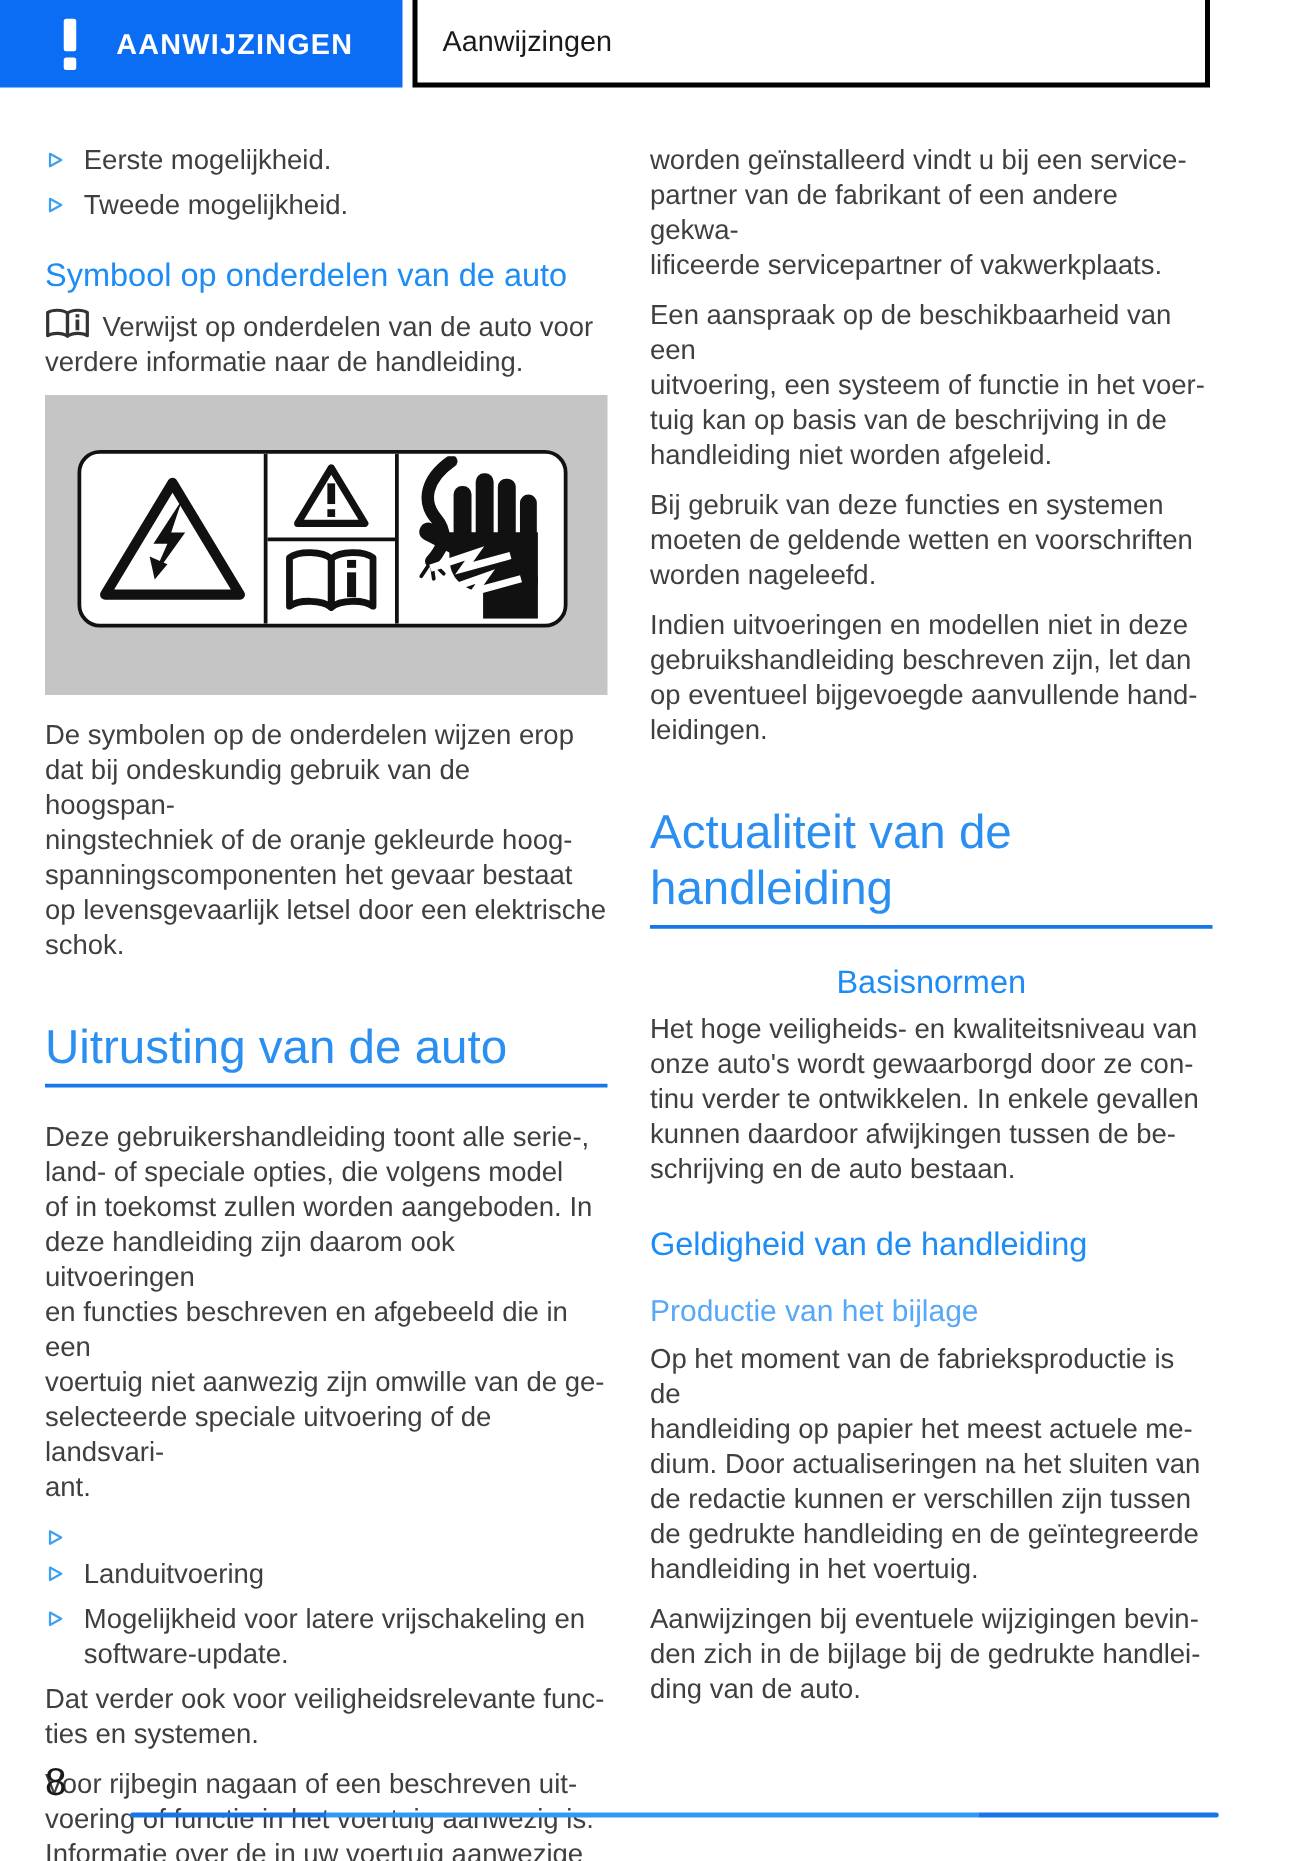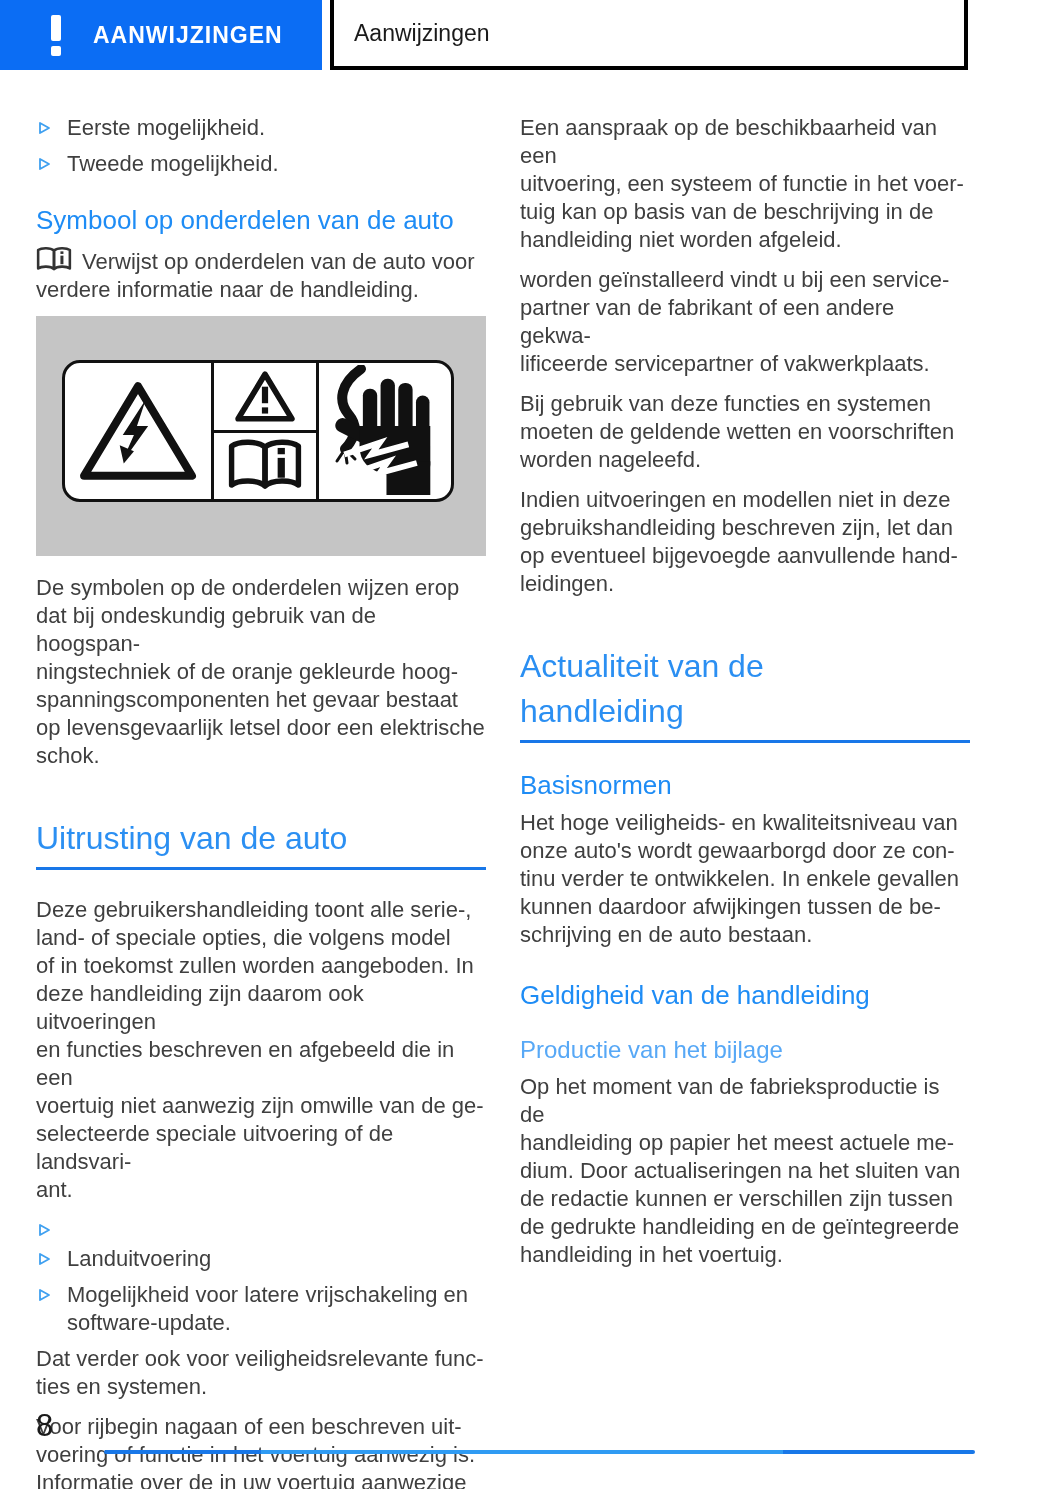--- a/index.html
+++ b/index.html
@@ -27,21 +27,21 @@
 
   
   .columns{position:absolute;top:114px;left:36px;display:flex;gap:34px;}
   .col{width:450px;}
   p.body{
     font-size:22px;line-height:28px;font-weight:300;color:#3f3f3f;
     margin:0 0 12px 0;white-space:pre-line;
   }
   .lines{white-space:pre-line;margin-top:40px;}
   h1.main{
-    font-size:32px;line-height:45px;font-weight:300;color:#2b8ff2;
+    font-size:38px;line-height:45px;font-weight:300;color:#2b8ff2;
     margin:46px 0 0 0;
   }
   .rule{height:3px;background:#1877e8;margin:6px 0 26px 0;}
   h2.sub{
     font-size:26px;font-weight:400;color:#1e8cf5;
     margin:26px 0 10px 0;line-height:32px;
   }
   h3.sub2{
     font-size:26px;font-weight:400;color:#1e8cf5;
     margin:30px 0 8px 0;line-height:32px;
@@ -218,51 +218,54 @@
 
     <p class="body">Dat verder ook voor veiligheidsrelevante func-
 ties en systemen.</p>
     <p class="body">Voor rijbegin nagaan of een beschreven uit-
 voering of functie in het voertuig aanwezig is.
 Informatie over de in uw voertuig aanwezige
 functies of wanneer deze in uw voertuig zal</p>
   </div>
 
   <div class="col">
+    <p class="body">worden geïnstalleerd vindt u bij een service-
+partner van de fabrikant of een andere gekwa-
+lificeerde servicepartner of vakwerkplaats.</p>
     <p class="body">Een aanspraak op de beschikbaarheid van een
 uitvoering, een systeem of functie in het voer-
 tuig kan op basis van de beschrijving in de
 handleiding niet worden afgeleid.</p>
-    <p class="body">worden geïnstalleerd vindt u bij een service-
-partner van de fabrikant of een andere gekwa-
-lificeerde servicepartner of vakwerkplaats.</p>
     <p class="body">Bij gebruik van deze functies en systemen
 moeten de geldende wetten en voorschriften
 worden nageleefd.</p>
     <p class="body">Indien uitvoeringen en modellen niet in deze
 gebruikshandleiding beschreven zijn, let dan
 op eventueel bijgevoegde aanvullende hand-
 leidingen.</p>
 
     <h1 class="main lines">Actualiteit van de
 handleiding</h1>
     <div class="rule"></div>
 
-    <h3 class="sub2" style="margin-top:0;">Basisnormen</h3>
+    <h3 class="sub2" style="margin-top:0;text-align:center;">Basisnormen</h3>
     <p class="body">Het hoge veiligheids- en kwaliteitsniveau van
 onze auto's wordt gewaarborgd door ze con-
 tinu verder te ontwikkelen. In enkele gevallen
 kunnen daardoor afwijkingen tussen de be-
 schrijving en de auto bestaan.</p>
 
     <h3 class="sub2">Geldigheid van de handleiding</h3>
     <h4 class="sub3">Productie van het bijlage</h4>
     <p class="body">Op het moment van de fabrieksproductie is de
 handleiding op papier het meest actuele me-
 dium. Door actualiseringen na het sluiten van
 de redactie kunnen er verschillen zijn tussen
 de gedrukte handleiding en de geïntegreerde
 handleiding in het voertuig.</p>
+    <p class="body">Aanwijzingen bij eventuele wijzigingen bevin-
+den zich in de bijlage bij de gedrukte handlei-
+ding van de auto.</p>
   </div>
 </div>
 
 <div class="pageno">8</div>
 <div class="footline"></div>
 
 </body></html>

